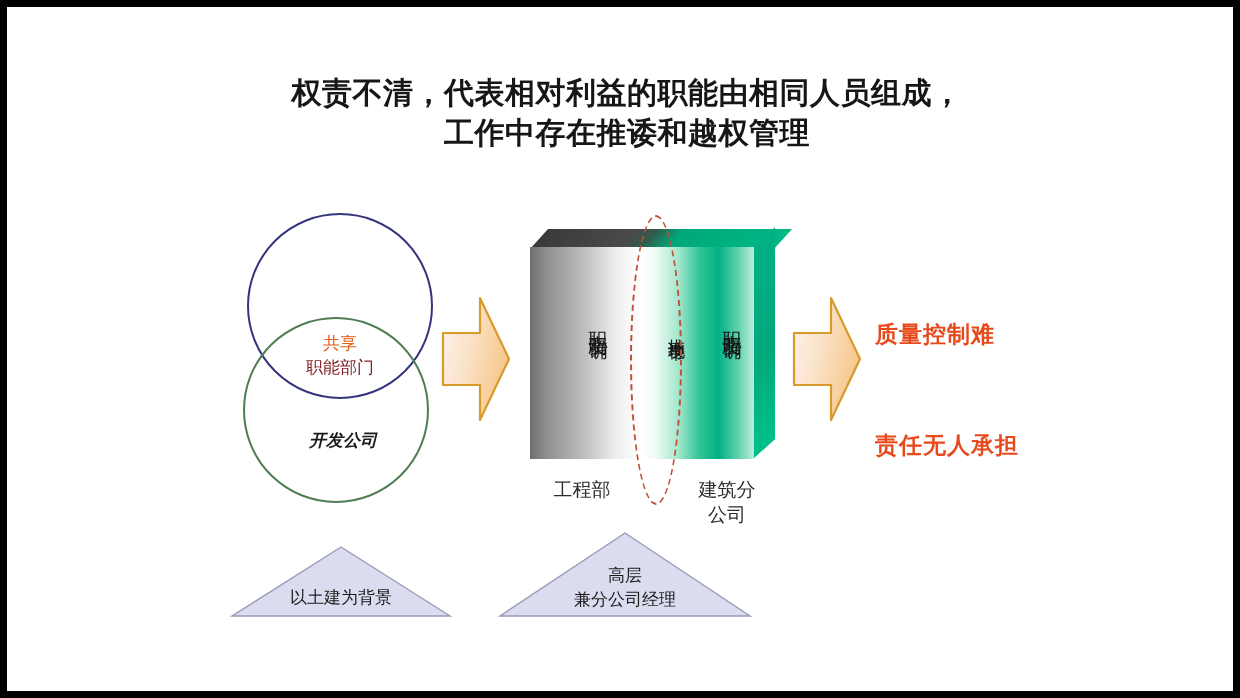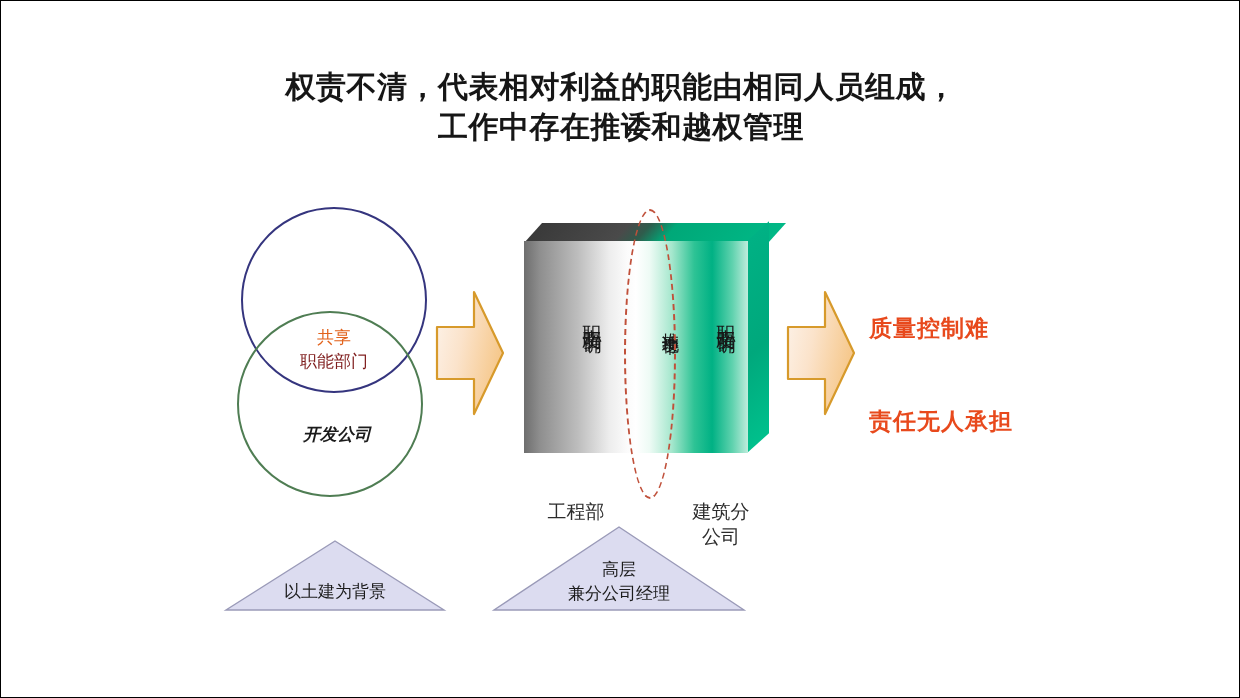--- a/index.html
+++ b/index.html
@@ -12,21 +12,21 @@
     height: 698px;
     font-family: "Liberation Sans", "DejaVu Sans", sans-serif;
     overflow: hidden;
   }
   #slide {
     position: relative;
     width: 1240px;
     height: 698px;
     background: #ffffff;
     box-sizing: border-box;
-    border: 1px solid #000000;
+    border: 7px solid #000000;
     overflow: hidden;
   }
 
   
   #title {
     position: absolute;
     left: 0;
     top: 66px;
     width: 1240px;
     text-align: center;
@@ -179,40 +179,39 @@
   }
 
   
   .block-label {
     position: absolute;
     font-family: "DejaVu Sans", "Liberation Sans", sans-serif;
     font-size: 19px;
     line-height: 25px;
     color: #2c2c2c;
     text-align: center;
-    margin-top: 28px;
   }
   #label-gcb { left: 520px; top: 470px; width: 110px; }
   #label-jzfgs { left: 672px; top: 470px; width: 96px; }
 
   
   #outcome {
     position: absolute;
     left: 868px;
     top: 312px;
     width: 250px;
   }
   .outcome-line {
     font-family: "DejaVu Sans", "Liberation Sans", sans-serif;
     font-weight: bold;
     font-size: 23px;
     color: #e8491c;
     letter-spacing: 1px;
   }
-  #outcome-1 { margin-bottom: 62px; }
+  #outcome-1 { margin-bottom: 80px; }
 
   
   .tri-wrap { position: absolute; }
   #tri-1 { left: 222px; top: 538px; width: 224px; height: 74px; }
   #tri-2 { left: 490px; top: 524px; width: 256px; height: 88px; }
   .tri-text {
     position: absolute;
     width: 100%;
     text-align: center;
     font-family: "DejaVu Sans", "Liberation Sans", sans-serif;

